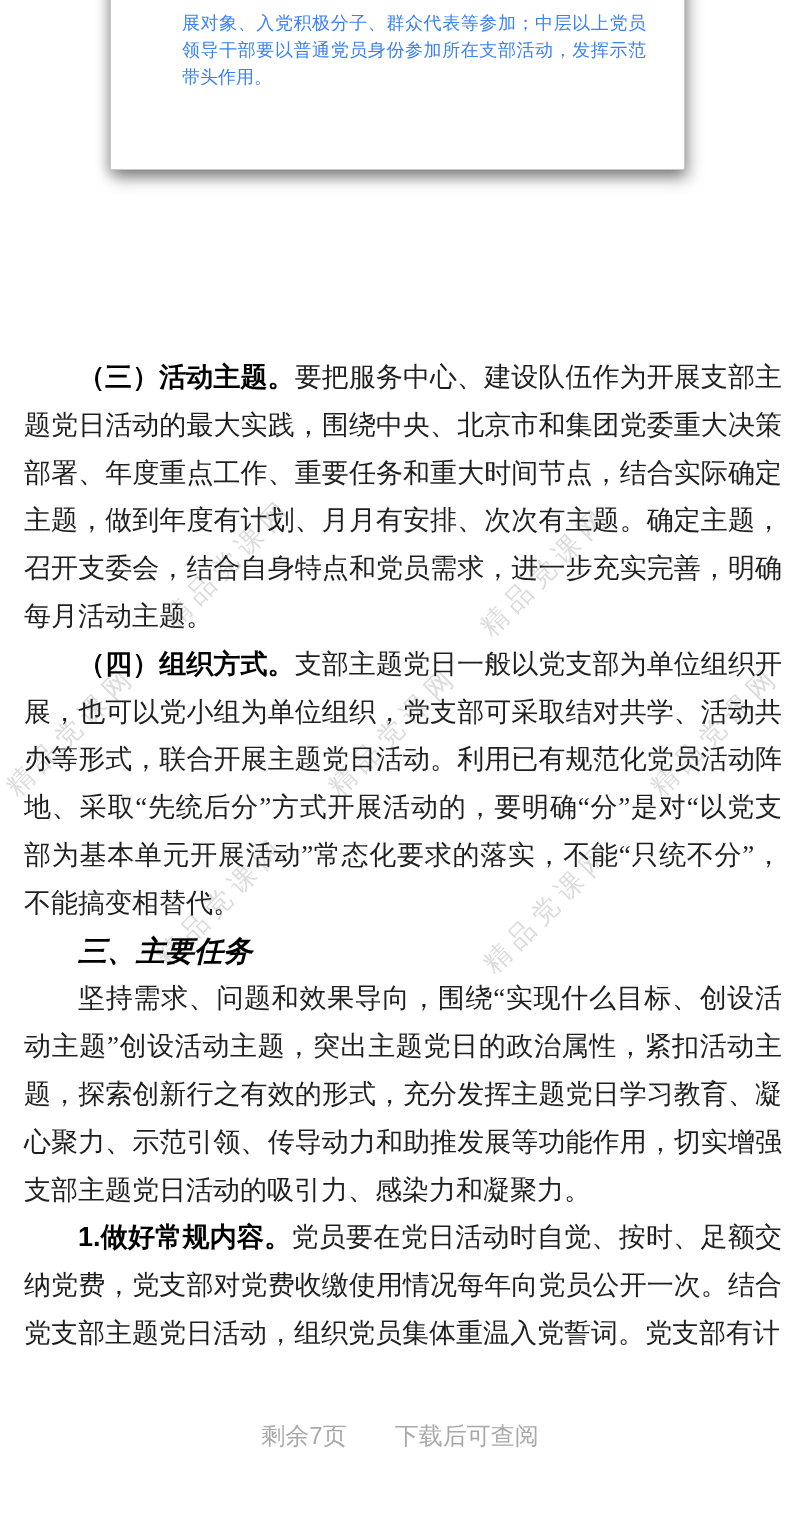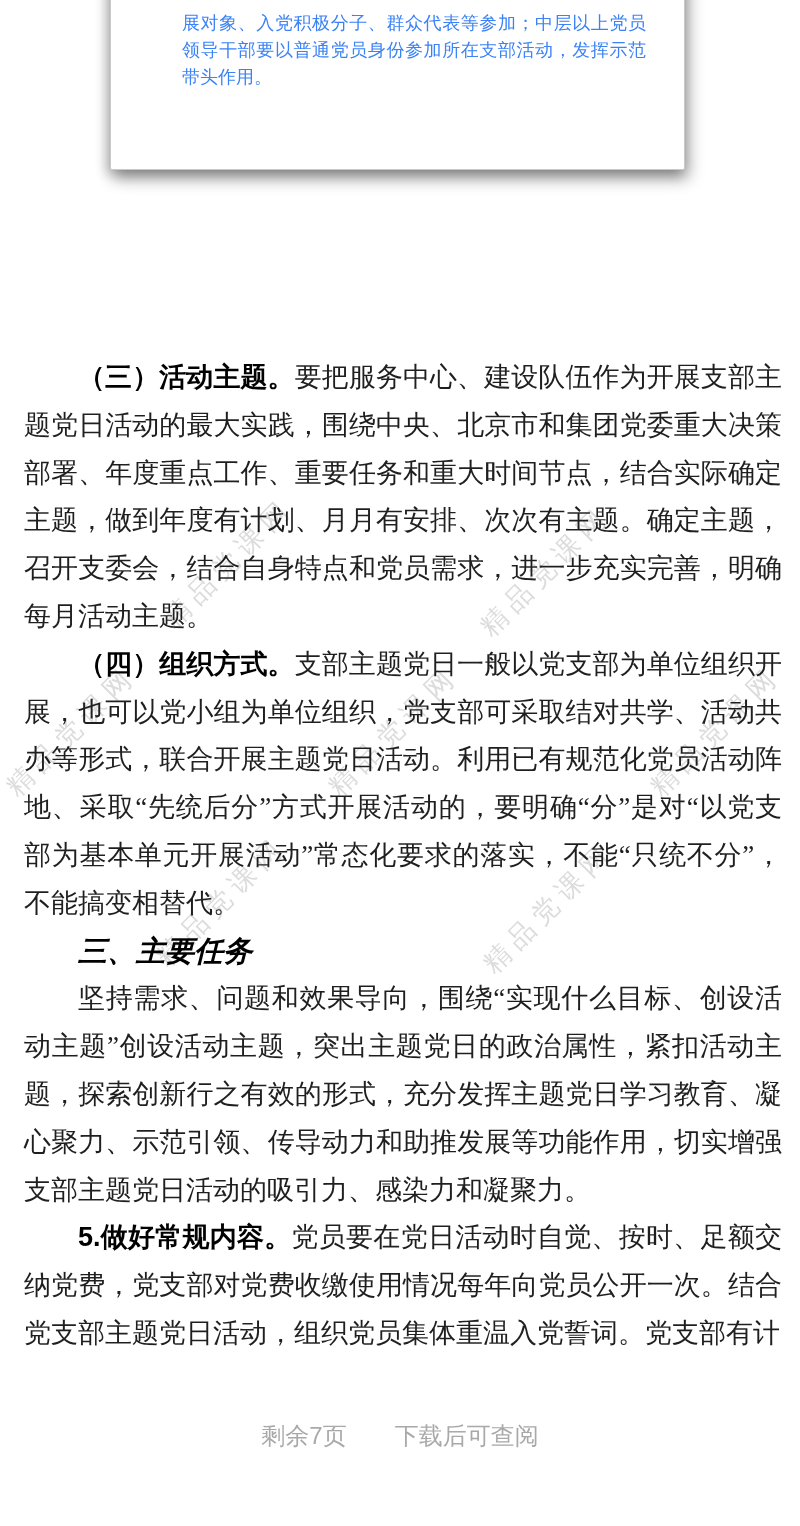--- a/index.html
+++ b/index.html
@@ -76,18 +76,18 @@
 <div class="doc">
   <p><span class="lead">（三）活动主题。</span><span>要把服务中心、建设队伍作为开展支部主题党日活动的最大实践，围绕中央、北京市和集团党委重大决策部署、年度重点工作、重要任务和重大时间节点，结合实际确定主题，做到年度有计划、月月有安排、次次有主题。确定主题，召开支委会，结合自身特点和党员需求，进一步充实完善，明确每月活动主题。</span></p>
 
   <p><span class="lead">（四）组织方式。</span><span>支部主题党日一般以党支部为单位组织开展，也可以党小组为单位组织，党支部可采取结对共学、活动共办等形式，联合开展主题党日活动。利用已有规范化党员活动阵地、采取“先统后分”方式开展活动的，要明确“分”是对“以党支部为基本单元开展活动”常态化要求的落实，不能“只统不分”，不能搞变相替代。</span></p>
 
   <p class="h">三、主要任务</p>
 
   <p><span>坚持需求、问题和效果导向，围绕“实现什么目标、创设活动主题”创设活动主题，突出主题党日的政治属性，紧扣活动主题，探索创新行之有效的形式，充分发挥主题党日学习教育、凝心聚力、示范引领、传导动力和助推发展等功能作用，切实增强支部主题党日活动的吸引力、感染力和凝聚力。</span></p>
 
 
-  <p><span class="lead">5.做好常规内容。</span><span>党员要在党日活动时自觉、按时、足额交纳党费，党支部对党费收缴使用情况每年向党员公开一次。结合党支部主题党日活动，组织党员集体重温入党誓词。党支部有计</span></p>
+  <p><span class="lead">1.做好常规内容。</span><span>党员要在党日活动时自觉、按时、足额交纳党费，党支部对党费收缴使用情况每年向党员公开一次。结合党支部主题党日活动，组织党员集体重温入党誓词。党支部有计</span></p>
 </div>
 
 <div class="preview-footer">
   <span>剩余7页</span><span class="gap"></span><span>下载后可查阅</span>
 </div>
 
 </body></html>

